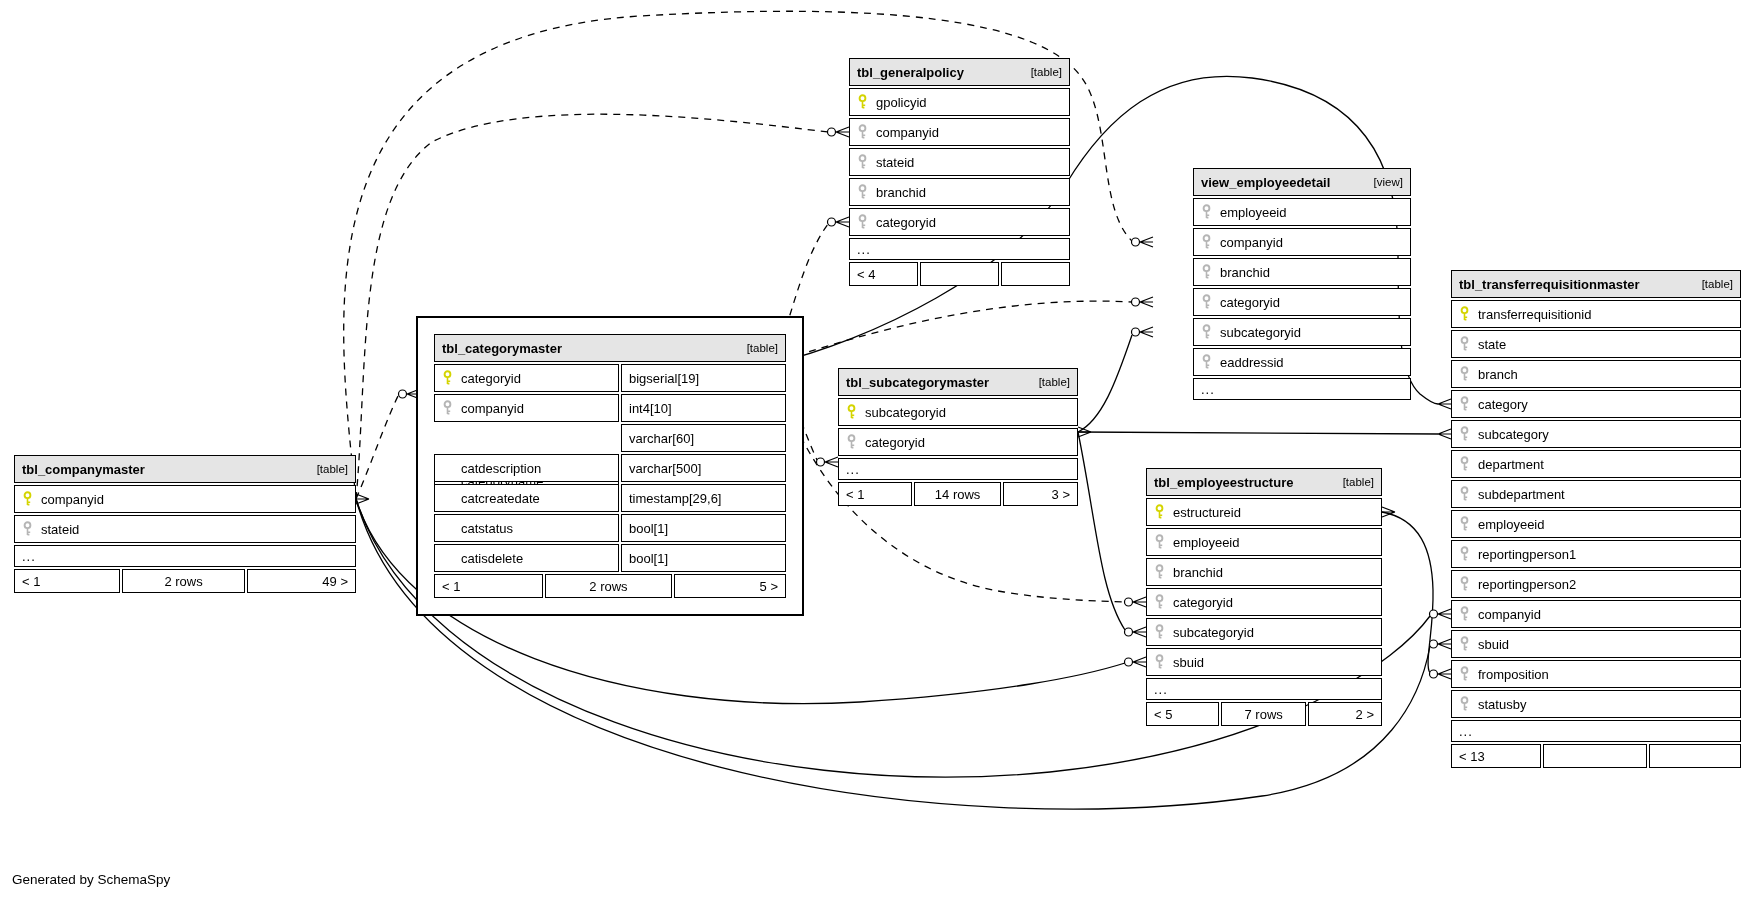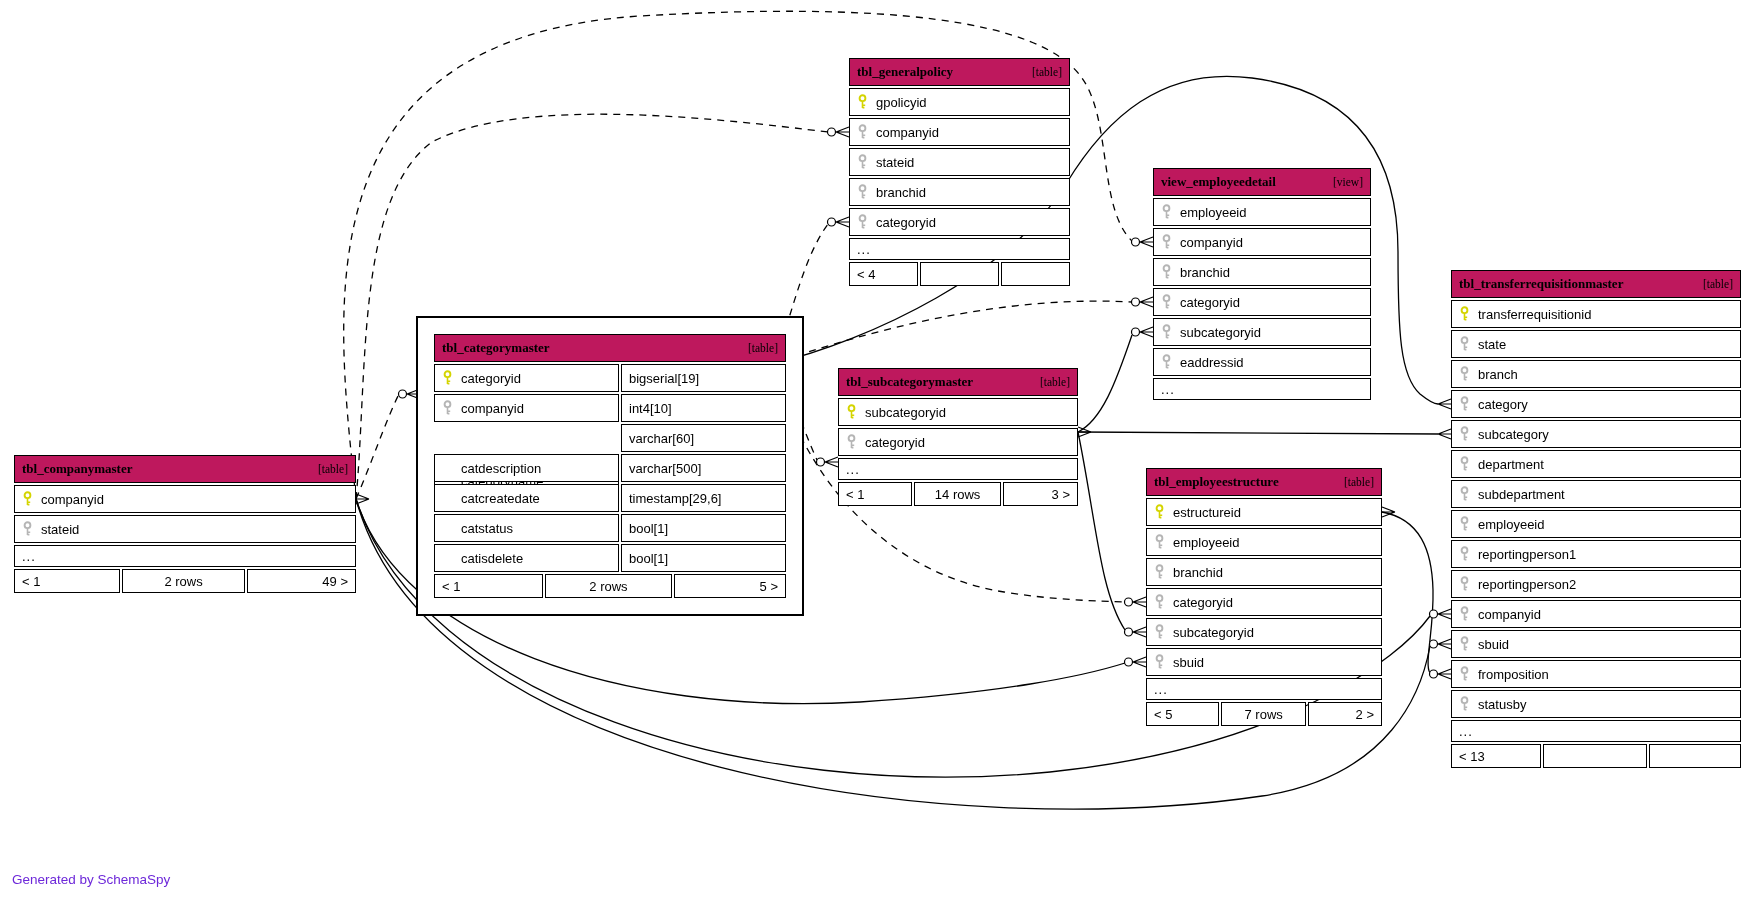--- a/index.html
+++ b/index.html
@@ -8,34 +8,34 @@
     font-family:"Liberation Sans",sans-serif;overflow:hidden;color:#000;
   }
   #edges{position:absolute;left:0;top:0;z-index:0;}
   .tbl{position:absolute;display:flex;flex-direction:column;gap:2px;z-index:1;box-sizing:content-box;}
   .tbl.focal{border:2px solid #000;padding:16px;background:#fff;}
   .row{display:flex;gap:2px;height:28px;flex:0 0 auto;}
   .cell{
     border:1px solid #000;background:#fff;display:flex;align-items:center;
     box-sizing:border-box;height:100%;padding:0 7px;font-size:13px;white-space:nowrap;overflow:hidden;
   }
-  .hdr .cell{background:#be185d;justify-content:space-between;flex:1;font-family:Liberation Serif, serif;}
+  .hdr .cell{background:#e5e5e5;justify-content:space-between;flex:1;}
   .hname{font-weight:bold;font-size:13px;}
   .badge{font-size:11.5px;margin-left:8px;}
   .namecell{flex:1;gap:8px;}
   .namecell .keyslot{width:11px;flex:0 0 11px;display:flex;align-items:center;}
   .typecell{flex:1;}
   .ell{height:22px;}
   .ell .cell{flex:1;font-size:13px;letter-spacing:1px;}
   .foot{height:24px;}
   .foot .cell{font-size:13px;}
   .fl{width:31%;justify-content:flex-start;}
   .fc{width:36%;justify-content:center;}
   .fr{flex:1;justify-content:flex-end;}
-  #credit{position:absolute;left:12px;top:872px;font-size:13.5px;color:#6d28d9;z-index:1;}
+  #credit{position:absolute;left:12px;top:872px;font-size:13.5px;color:#000000;z-index:1;}
 </style>
 </head>
 <body>
 
 <svg id="edges" width="1755" height="908">
     <path d="M356,499 C372,462 386,420 399,394" fill="none" stroke="#000000" stroke-width="1.3" stroke-dasharray="7 6"></path>
     <path d="M356,499 C368,370 356,198 432,142 C522,95 722,119 828,132" fill="none" stroke="#000000" stroke-width="1.3" stroke-dasharray="7 6"></path>
     <path d="M356,499 C336,310 298,38 640,16 C880,2 1040,18 1082,78 C1112,120 1098,208 1132,241" fill="none" stroke="#000000" stroke-width="1.3" stroke-dasharray="7 6"></path>
     <path d="M772,364 C790,328 800,262 828,224" fill="none" stroke="#000000" stroke-width="1.3" stroke-dasharray="7 6"></path>
     <path d="M772,364 C792,392 804,432 817,460" fill="none" stroke="#000000" stroke-width="1.3" stroke-dasharray="7 6"></path>
@@ -296,21 +296,21 @@
       </div>
       <div class="row ell">
         <div class="cell">...</div>
       </div>
       <div class="row foot">
       <div class="cell fl">&lt; 4</div>
       <div class="cell fc"></div>
       <div class="cell fr"></div>
       </div>
     </div>
-    <div class="tbl" style="left: 1153px; top: 168px; width: 218px;">
+    <div class="tbl" style="left: 1193px; top: 168px; width: 218px;">
       <div class="row hdr">
       <div class="cell">
         <span class="hname">view_employeedetail</span>
         <span class="badge">[view]</span>
       </div>
       </div>
       <div class="row">
         <div class="cell namecell">
           <span class="keyslot">
             <svg width="11" height="16" viewBox="0 0 11 16">

